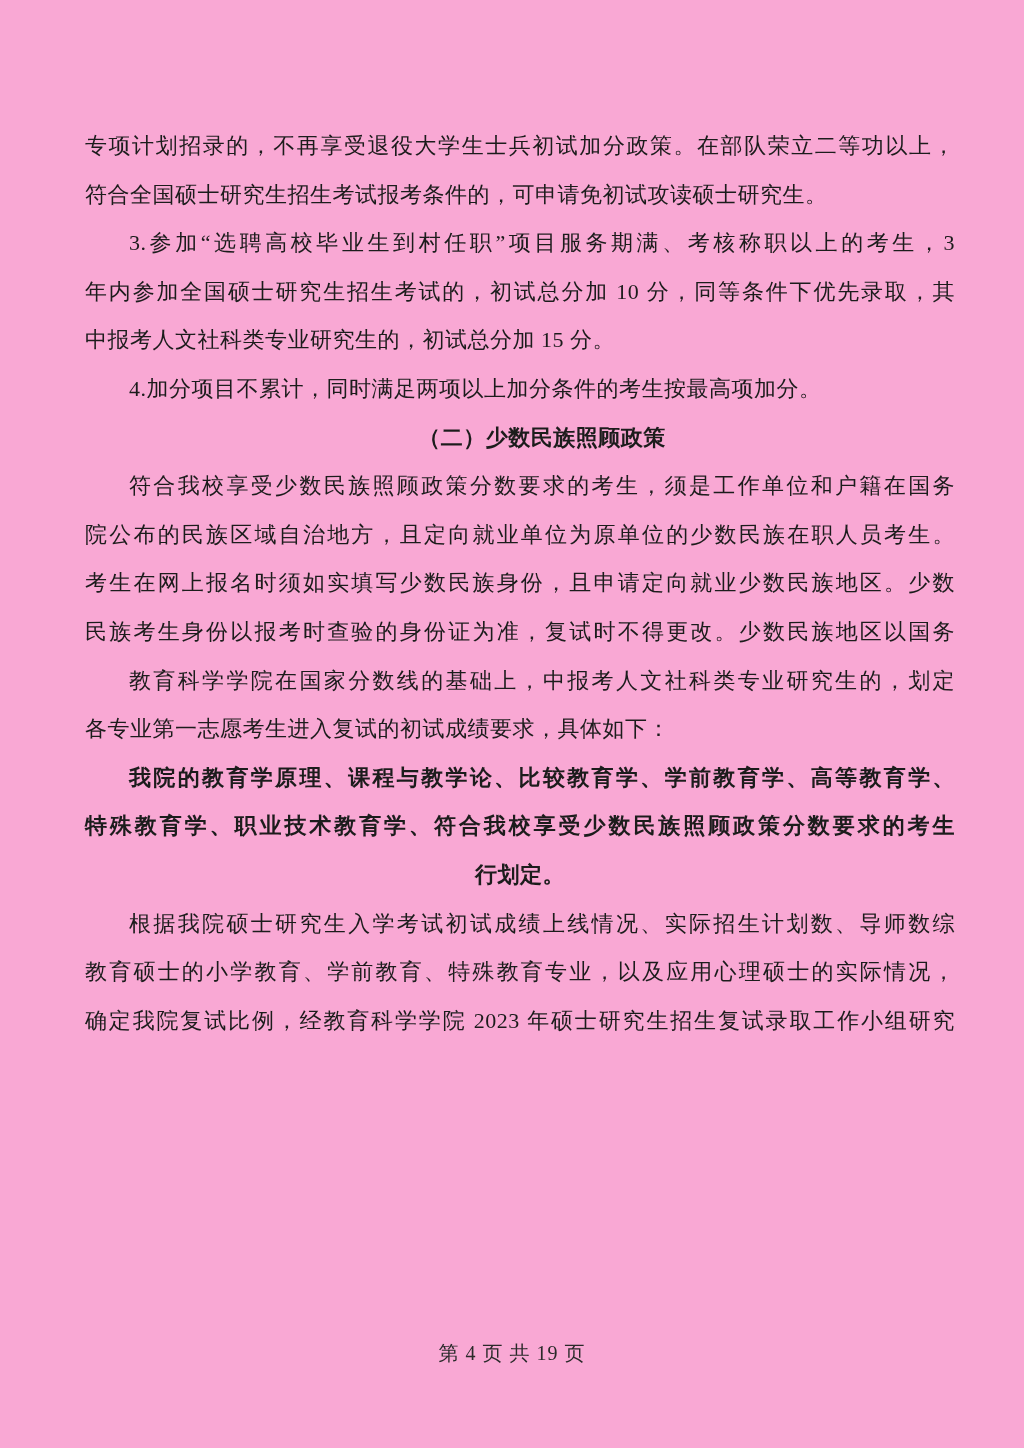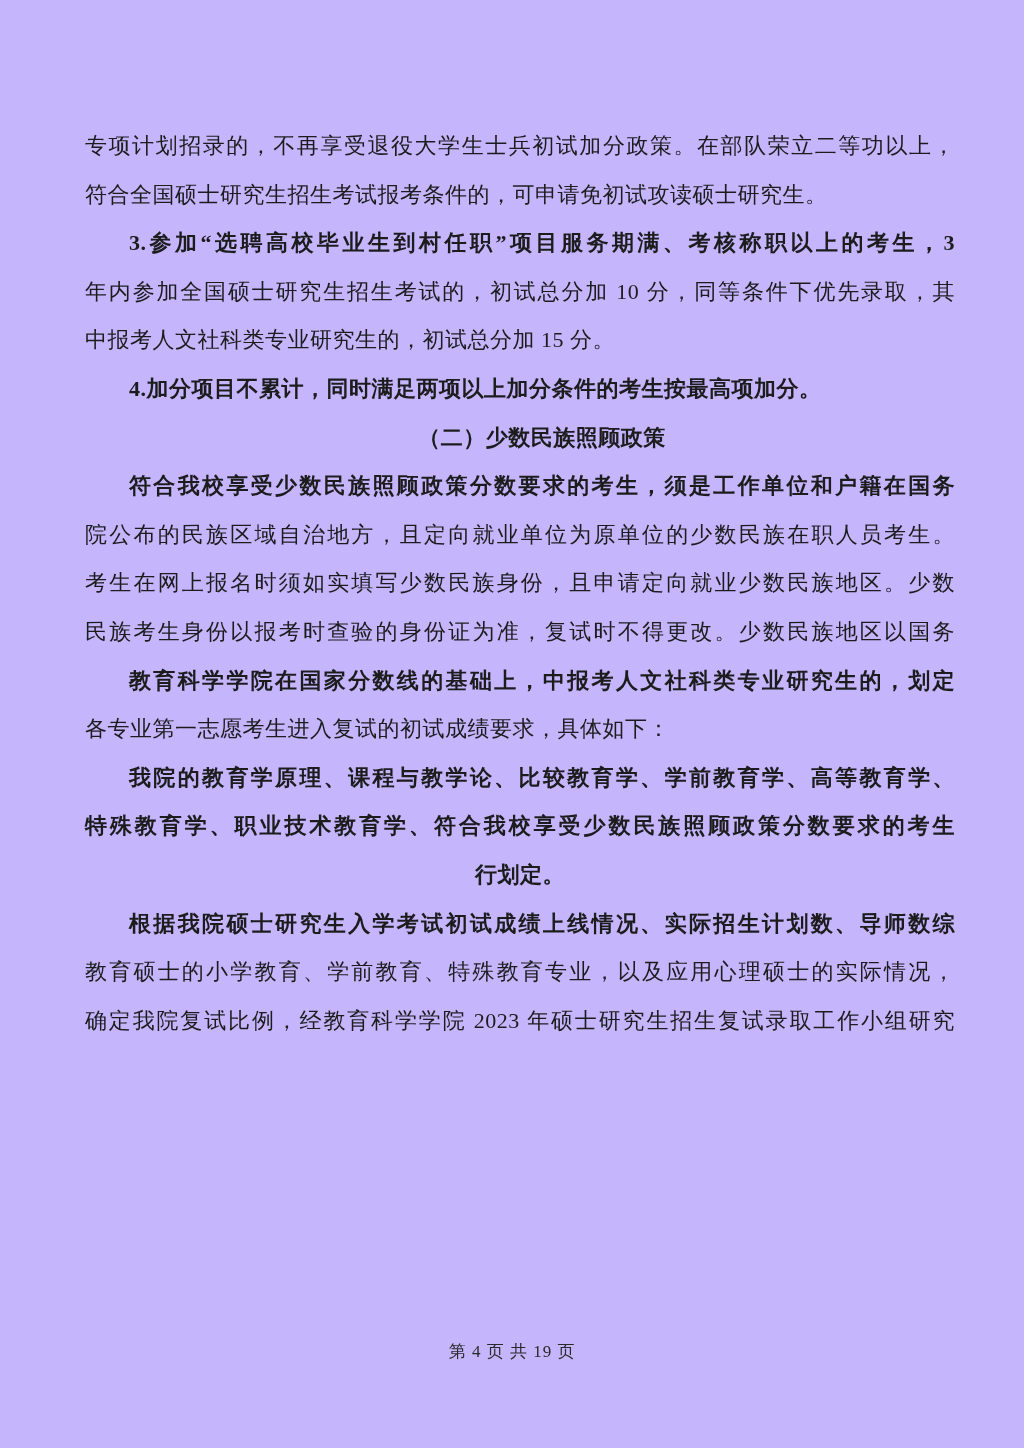--- a/index.html
+++ b/index.html
@@ -4,21 +4,21 @@
 <style>
   * { margin: 0; padding: 0; box-sizing: border-box; }
   html, body {
     background: #ffffff;
     font-family: "Liberation Serif", "DejaVu Serif", serif;
   }
   .page {
     position: relative;
     width: 1024px;
     height: 1448px;
-    background: #c4b5fd;
+    background: #f9a8d4;
     color: #1c1c1c;
     overflow: hidden;
   }
   .content {
     position: absolute;
     left: 85px;
     top: 122px;
     width: 870px;
   }
   .line {
@@ -29,33 +29,32 @@
     letter-spacing: 0.5px;
     white-space: normal;
     overflow: visible;
   }
   .line.just {
     text-align: justify;
     text-align-last: justify;
   }
   .line.indent {
     text-indent: 2em;
-    font-weight: bold;
   }
   .line.bold {
     font-weight: 700;
     text-align: center;
   }
   .footer {
     position: absolute;
     left: 0;
     top: 1340px;
     width: 100%;
     text-align: center;
-    font-size: 17px;
+    font-size: 20px;
     letter-spacing: 1px;
     color: #2a2a2a;
   }
 </style>
 </head>
 <body>
 
 <div class="page">
   <div class="content">
     <div>

